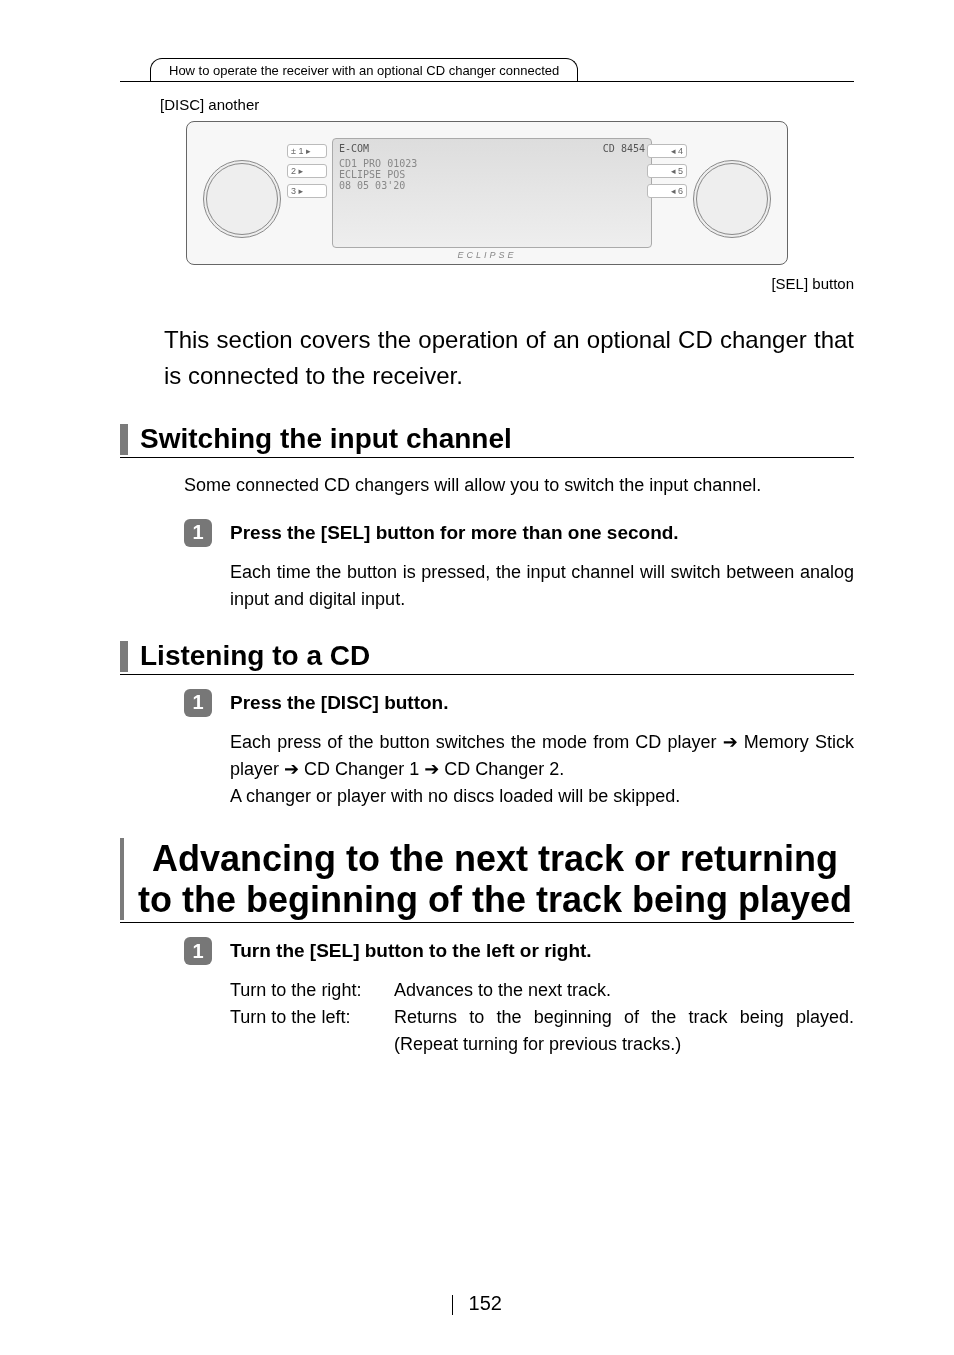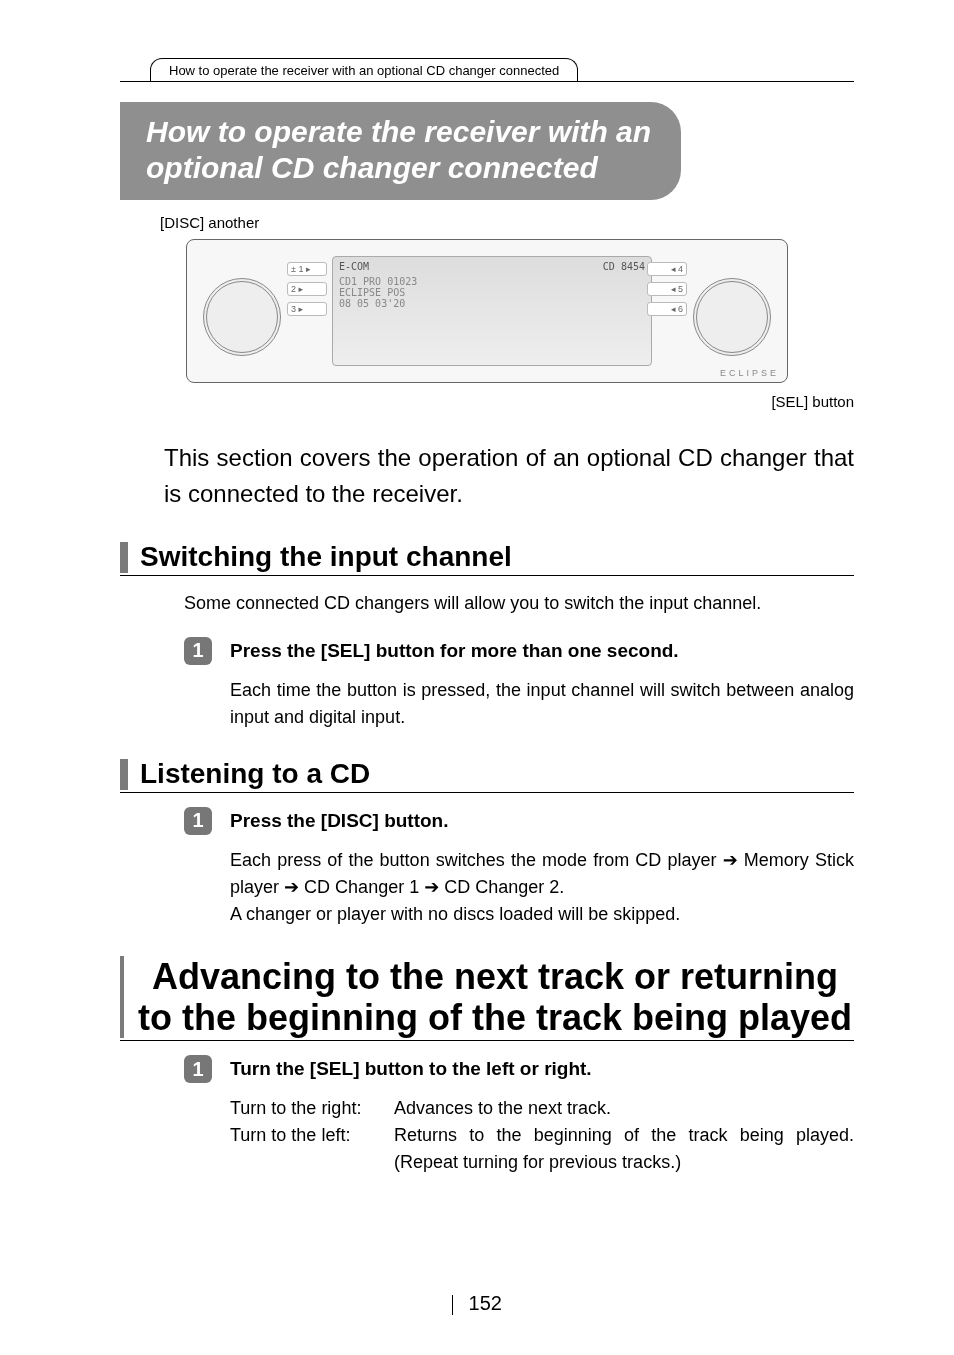--- a/index.html
+++ b/index.html
@@ -79,22 +79,22 @@
     font-size:9px;color:#666;
   }
   .diagram .btns-r{
     position:absolute;right:100px;top:22px;width:40px;
     font-size:9px;color:#666;text-align:right;
   }
   .diagram .btns div,.diagram .btns-r div{
     border:1px solid #bbb;margin-bottom:6px;padding:1px 3px;border-radius:3px;background:#fff;
   }
   .diagram .small-row{
-    position:absolute;bottom:4px;left:0;right:8px;text-align:right;
-    font-size:9px;letter-spacing:3px;color:#888;
+    position:absolute;bottom:4px;left:0;right:0;text-align:center;
+    font-size:9px;letter-spacing:3px;color:#888;font-style:italic;
   }
   .sel-label{
     text-align:right;
     font-size:15px;
     margin:10px 0 30px 0;
   }
   .bodytext{
     font-size:24px;
     line-height:1.5;
     text-align:justify;
@@ -183,24 +183,20 @@
 </head>
 <body>
 
 <div class="page">
 
   <div class="top-tab-wrap">
     <span>How to operate the receiver with an optional CD changer connected</span>
   </div>
   <hr class="top-rule">
 
-  <div class="banner">
-    <div class="banner-text">How to operate the receiver with an</div>
-    <div class="banner-text">optional CD changer connected</div>
-  </div>
 
   <div class="callout-label">[DISC] another</div>
 
   <div class="diagram">
     <div class="knob-l"></div>
     <div class="btns">
       <div>± 1 ▸</div>
         <div>2 ▸</div>
         <div>3 ▸</div>
     </div>

